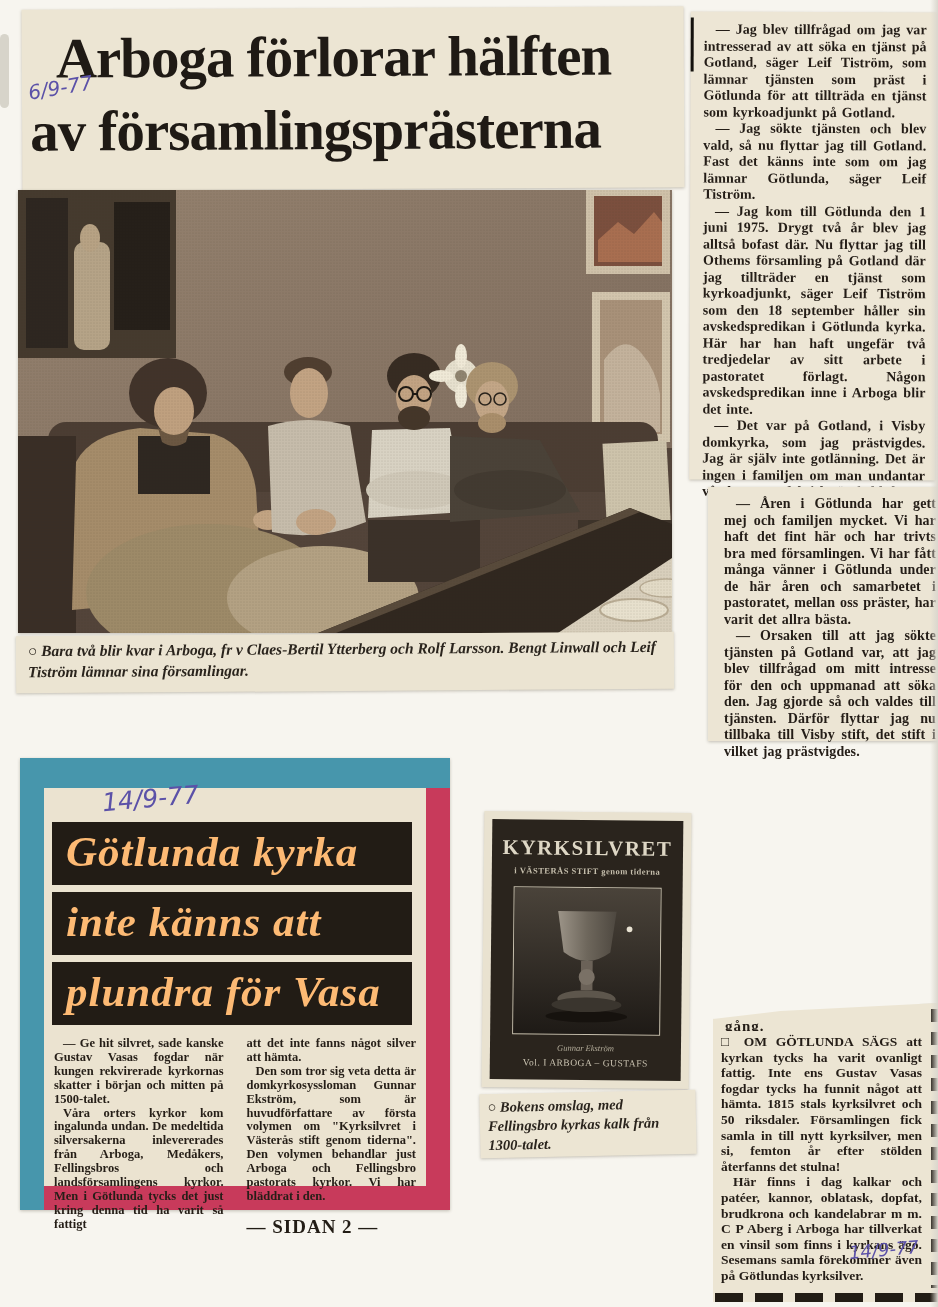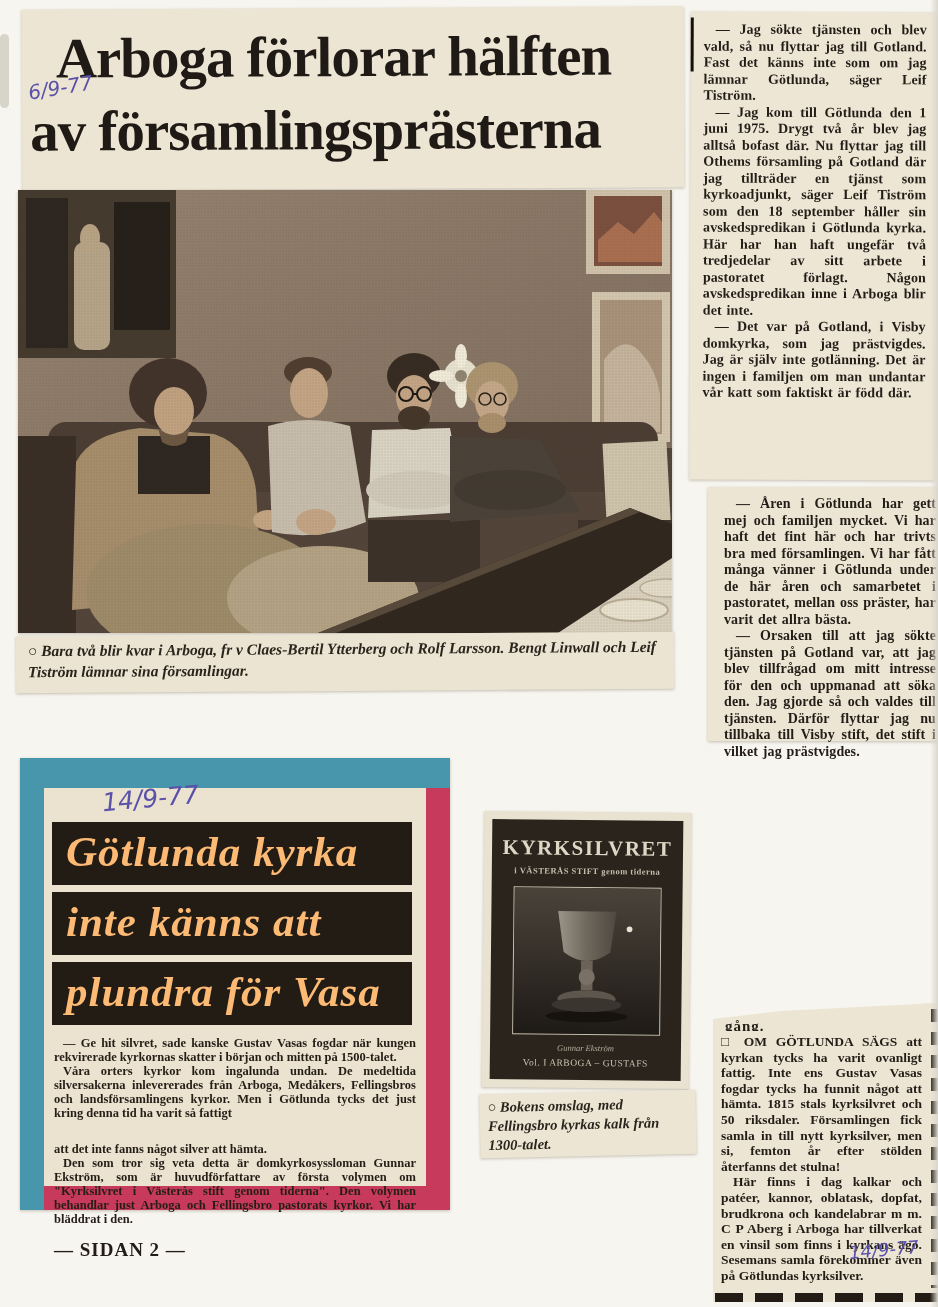--- a/index.html
+++ b/index.html
@@ -38,21 +38,21 @@
 
   
   .magazine{left:20px;top:758px;width:430px;height:452px;background:#4796ac;}
   .mag-red-right{position:absolute;right:0;top:30px;width:24px;bottom:0;background:#c83a5b;}
   .mag-red-bottom{position:absolute;left:24px;right:0;bottom:0;height:24px;background:#c83a5b;}
   .mag-paper{position:absolute;left:24px;top:30px;right:24px;bottom:24px;background:#ebe3d0;padding:4px 6px;box-sizing:border-box;}
   .hw-mag{position:absolute;left:58px;top:-4px;font-size:25px;transform:rotate(-5deg);}
   .mag-bar{background:#221c15;color:#fdba74;font-style:italic;font-weight:bold;
            font-size:43px;line-height:1;padding:8px 6px 12px 14px;margin:0 8px 7px 2px;letter-spacing:1px;}
   .mag-bar.first{margin-top:30px;}
-  .mag-cols{display:flex;gap:23px;margin-top:12px;padding:0 4px;flex-direction:column;}
+  .mag-cols{display:flex;gap:23px;margin-top:12px;padding:0 4px;}
   .mag-col{flex:1;}
   .mag-col p{margin:0;font-weight:bold;font-size:12.5px;line-height:13.9px;text-align:justify;
              color:#251e17;text-indent:9px;}
   .mag-col p.noindent{text-indent:0;}
   .sidan{font-weight:bold;font-size:19px;text-align:left;margin-top:12px;letter-spacing:1px;color:#221c15;}
 
   
   .book-clip{left:483px;top:812px;width:207px;height:276px;background:#e9e2d0;transform:rotate(.6deg);padding:8px;}
   .book-cover{width:100%;height:100%;background:#2a241d;box-sizing:border-box;text-align:center;}
   .book-title{color:#ded7c5;font-weight:bold;font-size:21px;letter-spacing:1.5px;padding-top:16px;}
@@ -173,20 +173,21 @@
       <ellipse cx="648" cy="398" rx="26" ry="9" fill="#e2dac6" stroke="#b9ac94" stroke-width="1.5"></ellipse>
       <rect width="654" height="443" fill="url(#dots)"></rect>
     </svg>
   </figure>
 
   <div class="clip caption-strip">
     <p>○  Bara två blir kvar i Arboga, fr v Claes-Bertil Ytterberg och Rolf Larsson. Bengt Linwall och Leif Tiström lämnar sina församlingar.</p>
   </div>
 
   <section class="clip clip-r1 newsbody">
+    <p>— Jag blev tillfrågad om jag var intresserad av att söka en tjänst på Gotland, säger Leif Tiström, som lämnar tjänsten som präst i Götlunda för att tillträda en tjänst som kyrkoadjunkt på Gotland.</p>
     <p>— Jag sökte tjänsten och blev vald, så nu flyttar jag till Gotland. Fast det känns inte som om jag lämnar Götlunda, säger Leif Tiström.</p>
     <p>— Jag kom till Götlunda den 1 juni 1975. Drygt två år blev jag alltså bofast där. Nu flyttar jag till Othems församling på Gotland där jag tillträder en tjänst som kyrkoadjunkt, säger Leif Tiström som den 18 september håller sin avskedspredikan i Götlunda kyrka. Här har han haft ungefär två tredjedelar av sitt arbete i pastoratet förlagt. Någon avskedspredikan inne i Arboga blir det inte.</p>
     <p>— Det var på Gotland, i Visby domkyrka, som jag prästvigdes. Jag är själv inte gotlänning. Det är ingen i familjen om man undantar vår katt som faktiskt är född där.</p>
   </section>
 
   <section class="clip clip-r2 newsbody">
     <p>— Åren i Götlunda har gett mej och familjen mycket. Vi har haft det fint här och har trivts bra med församlingen. Vi har fått många vänner i Götlunda under de här åren och samarbetet i pastoratet, mellan oss präster, har varit det allra bästa.</p>
     <p>— Orsaken till att jag sökte tjänsten på Gotland var, att jag blev tillfrågad om mitt intresse för den och uppmanad att söka den. Jag gjorde så och valdes till tjänsten. Därför flyttar jag nu tillbaka till Visby stift, det stift i vilket jag prästvigdes.</p>
   </section>
 

